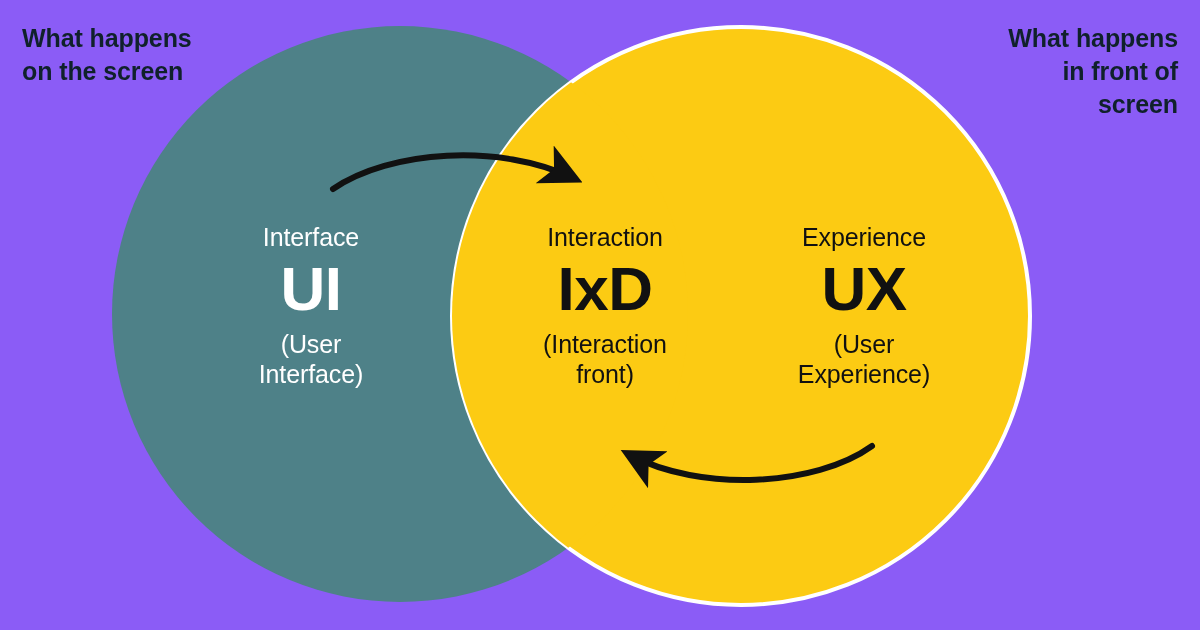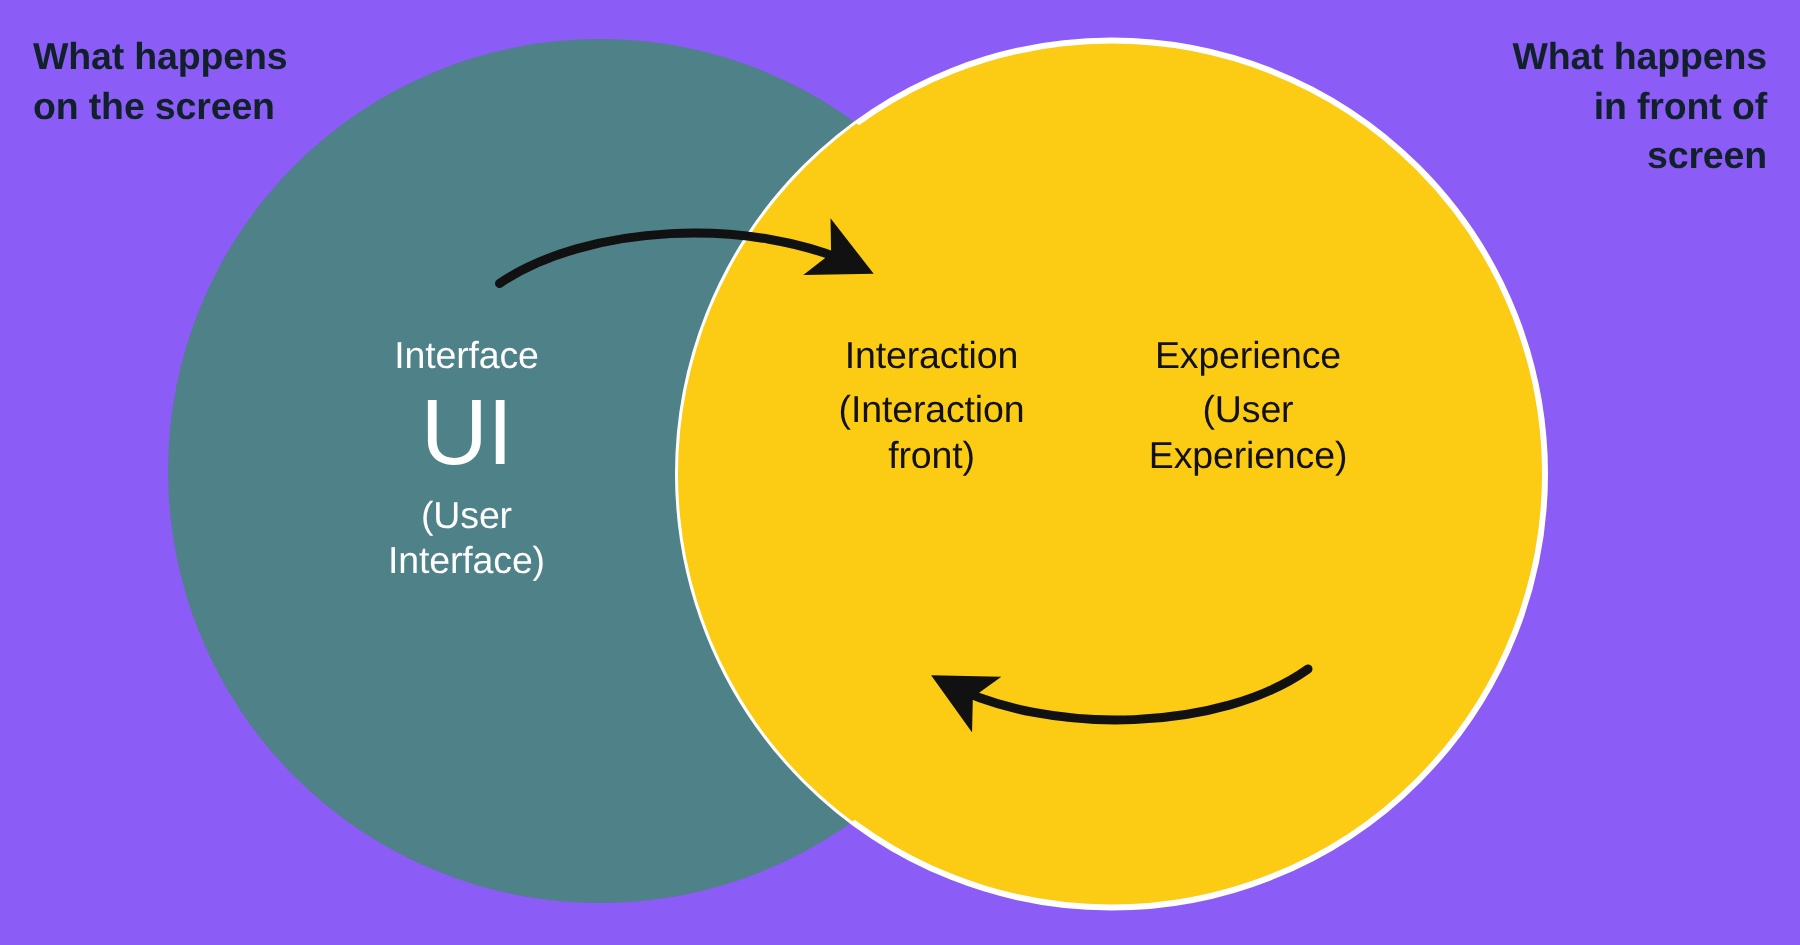--- a/index.html
+++ b/index.html
@@ -58,21 +58,21 @@
     width: 240px;
   }
   .lbl-top {
     font-size: 25px;
     font-weight: 400;
     line-height: 1.2;
     letter-spacing: -0.1px;
   }
   .lbl-main {
     font-size: 62px;
-    font-weight: 400;
+    font-weight: 700;
     line-height: 1.08;
     letter-spacing: -0.5px;
     margin-top: 4px;
   }
   .lbl-sub {
     font-size: 25px;
     font-weight: 400;
     line-height: 1.22;
     letter-spacing: -0.1px;
     margin-top: 6px;
@@ -81,29 +81,29 @@
 
   #group-ui {
     left: 191px;
     top: 222px;
   }
   #group-ui .lbl-top,
   #group-ui .lbl-main,
   #group-ui .lbl-sub { color: #ffffff; }
 
   #group-ixd {
-    left: 501px;
+    left: 485px;
     top: 222px;
   }
   #group-ixd .lbl-top,
   #group-ixd .lbl-main,
   #group-ixd .lbl-sub { color: #111111; }
 
   #group-ux {
-    left: 712px;
+    left: 744px;
     top: 222px;
   }
   #group-ux .lbl-top,
   #group-ux .lbl-main,
   #group-ux .lbl-sub { color: #111111; }
 </style>
 </head>
 <body>
 
 <div id="stage">
@@ -143,23 +143,25 @@
 
   <div class="label-group" id="group-ui">
     <div class="lbl-top">Interface</div>
     <div class="lbl-main">UI</div>
     <div class="lbl-sub">(User
 Interface)</div>
   </div>
 
   <div class="label-group" id="group-ixd">
     <div class="lbl-top">Interaction</div>
+    <div class="lbl-main">IxD</div>
     <div class="lbl-sub">(Interaction
 front)</div>
   </div>
 
   <div class="label-group" id="group-ux">
     <div class="lbl-top">Experience</div>
+    <div class="lbl-main">UX</div>
     <div class="lbl-sub">(User
 Experience)</div>
   </div>
 
 </div>
 
 </body></html>

